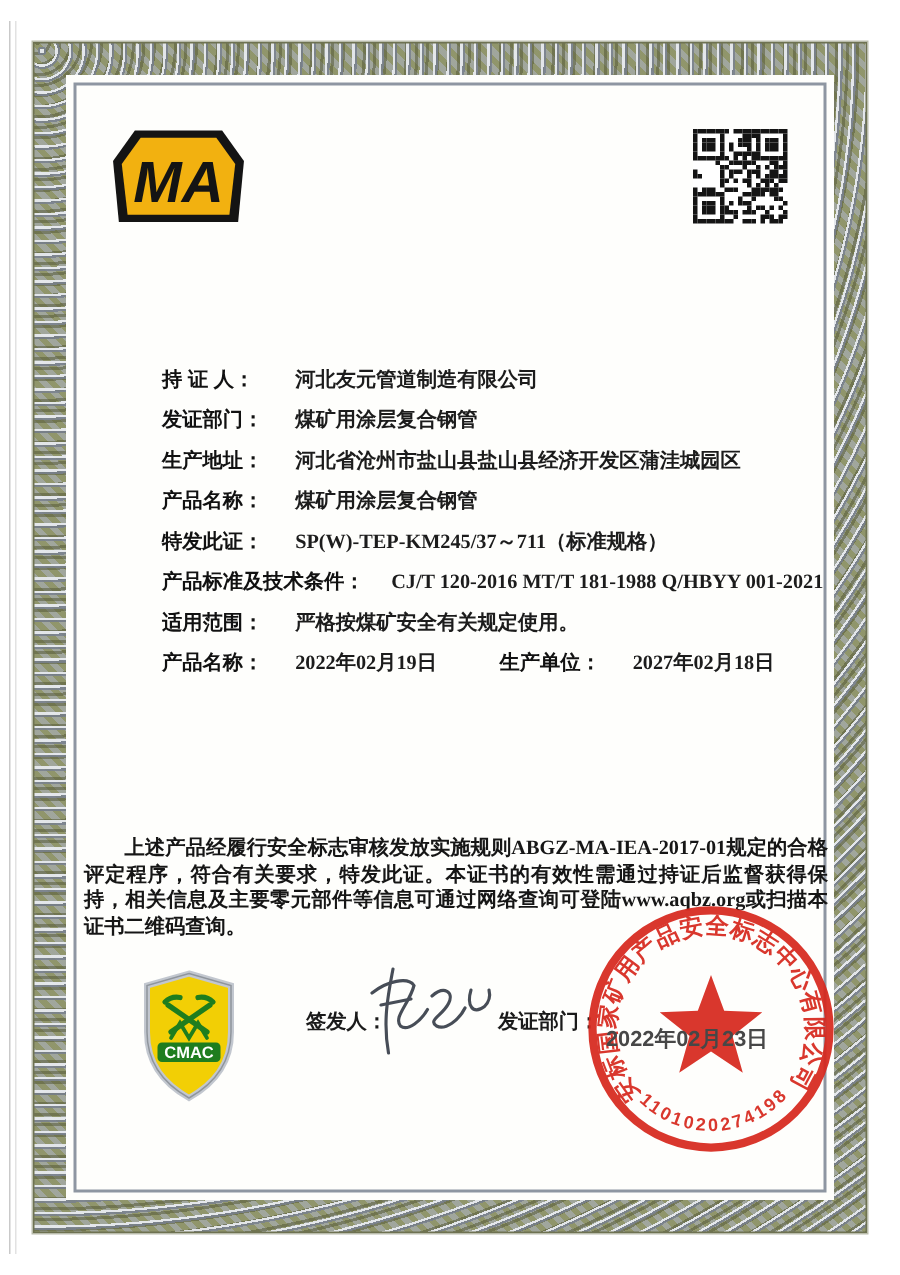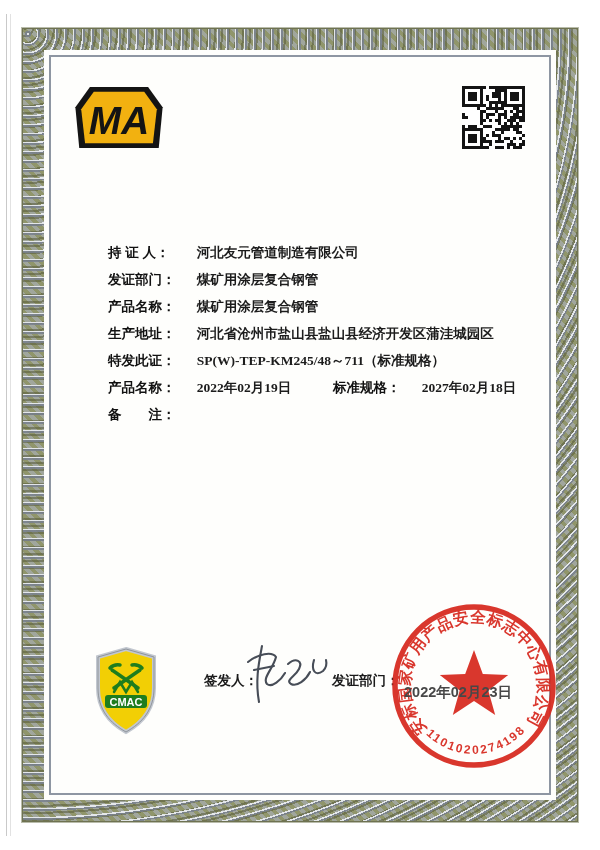--- a/index.html
+++ b/index.html
@@ -310,42 +310,48 @@
   <div class="fields">
     <div class="frow">
       <span class="flabel">持 证 人：</span>
       <span class="fvalue">河北友元管道制造有限公司</span>
     </div>
     <div class="frow">
       <span class="flabel">发证部门：</span>
       <span class="fvalue">煤矿用涂层复合钢管</span>
     </div>
     <div class="frow">
+      <span class="flabel">生产地址：</span>
+      <span class="fvalue">河北省沧州市盐山县盐山县经济开发区蒲洼城园区</span>
+    </div>
+    <div class="frow">
       <span class="flabel">产品名称：</span>
       <span class="fvalue">煤矿用涂层复合钢管</span>
     </div>
     <div class="frow">
-      <span class="flabel">生产地址：</span>
-      <span class="fvalue">河北省沧州市盐山县盐山县经济开发区蒲洼城园区</span>
-    </div>
-    <div class="frow">
       <span class="flabel">特发此证：</span>
-      <span class="fvalue">SP(W)-TEP-KM245/48～711（标准规格）</span>
+      <span class="fvalue">SP(W)-TEP-KM245/37～711（标准规格）</span>
+    </div>
+    <div class="frow">
+      <span class="flabel">产品标准及技术条件：</span>
+      <span class="fvalue gap">CJ/T 120-2016 MT/T 181-1988 Q/HBYY 001-2021</span>
+    </div>
+    <div class="frow">
+      <span class="flabel">适用范围：</span>
+      <span class="fvalue">严格按煤矿安全有关规定使用。</span>
     </div>
     <div class="frow">
       <span class="flabel">产品名称：</span>
       <span class="fvalue">2022年02月19日</span>
-      <span class="flabel pair2">标准规格：</span>
+      <span class="flabel pair2">生产单位：</span>
       <span class="fvalue">2027年02月18日</span>
     </div>
-    <div class="frow" style="margin-top:4px">
-      <span class="flabel">备　　注：</span>
-    </div>
   </div>
 
+  <div class="statement">上述产品经履行安全标志审核发放实施规则ABGZ-MA-IEA-2017-01规定的合格评定程序，符合有关要求，特发此证。本证书的有效性需通过持证后监督获得保持，相关信息及主要零元部件等信息可通过网络查询可登陆www.aqbz.org或扫描本证书二维码查询。</div>
 
   <svg class="cmac" viewBox="0 0 68 90">
     <path d="M34,3 L62,11 V42 C62,64 50,77 34,86 C18,77 6,64 6,42 V11 Z" fill="#f2cf05" stroke="#c2c7cf" stroke-width="4"></path>
     <path d="M34,3 L62,11 V42 C62,64 50,77 34,86 C18,77 6,64 6,42 V11 Z" fill="none" stroke="#8f959c" stroke-width="1"></path>
     <g stroke="#1e7d1e" stroke-width="3.5" stroke-linecap="round" fill="none">
       <path d="M20,24 L46,42"></path>
       <path d="M48,24 L22,42"></path>
       <path d="M18,22 q4,-4 10,-3"></path>
       <path d="M50,22 q-4,-4 -10,-3"></path>
       <polyline points="22,46 28,36 34,46 40,36 46,46" stroke-width="2.5"></polyline>

